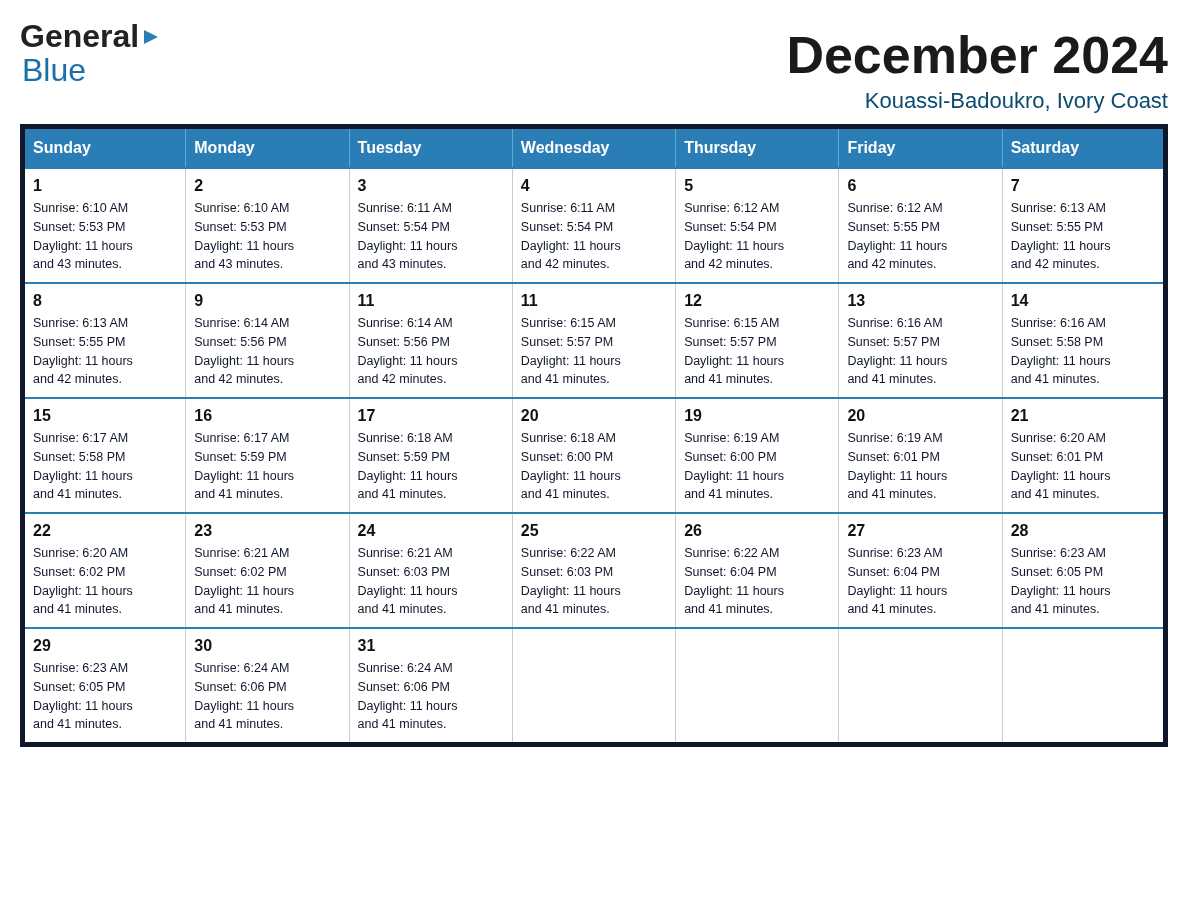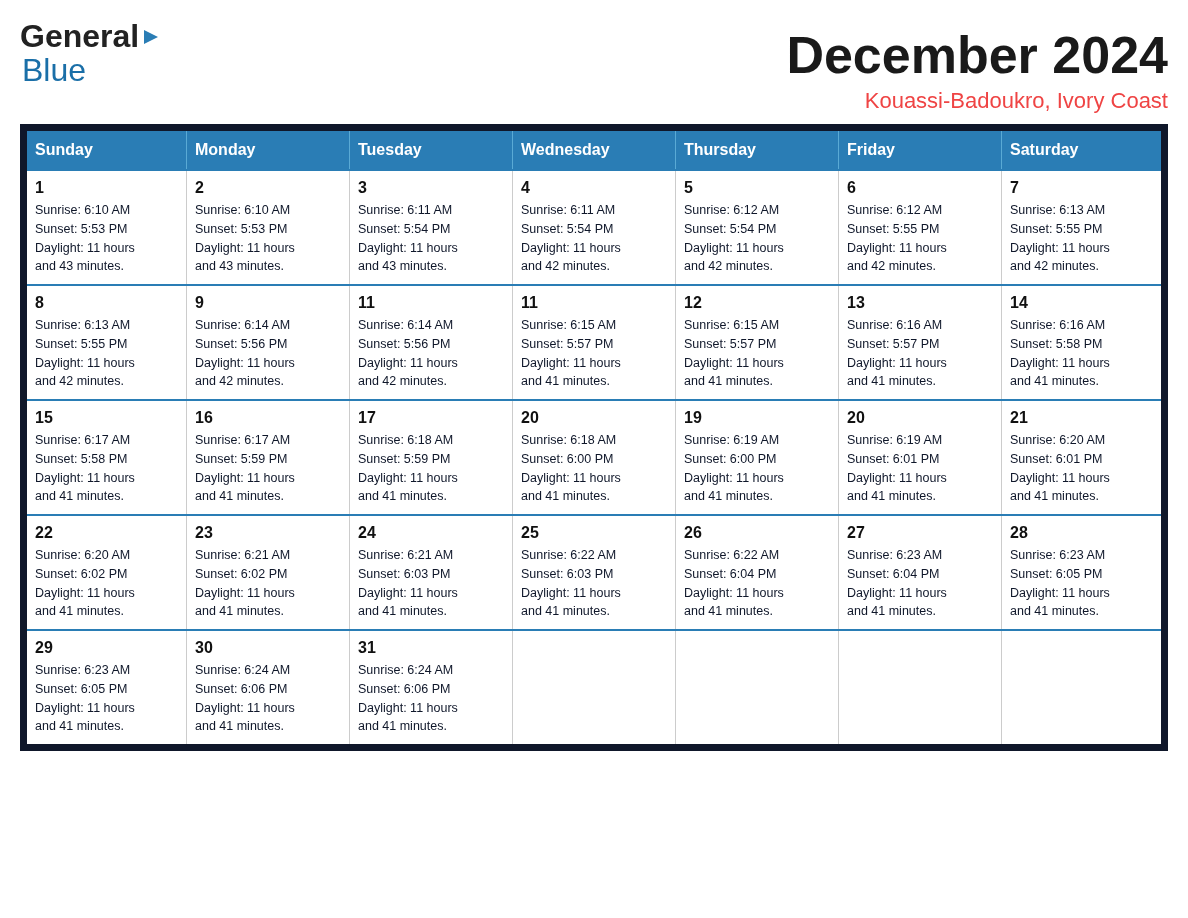--- a/index.html
+++ b/index.html
@@ -26,27 +26,27 @@
     }
     .month-title {
       font-size: 52px;
       font-weight: bold;
       color: #1a1a1a;
       line-height: 1.1;
       margin-top: 7px;
     }
     .location-title {
       font-size: 22px;
-      color: #ef4444;
+      color: #0c4a6e;
       margin-top: 4px;
     }
     .calendar-table {
       width: 100%;
       border-collapse: collapse;
-      border: 7px solid #0f172a;
+      border: 5px solid #0f172a;
     }
     .calendar-table th {
       background-color: #2a7db5;
       color: #fff;
       font-size: 16px;
       font-weight: bold;
       padding: 10px 8px;
       text-align: left;
       border: 1px solid #5aaad5;
     }

